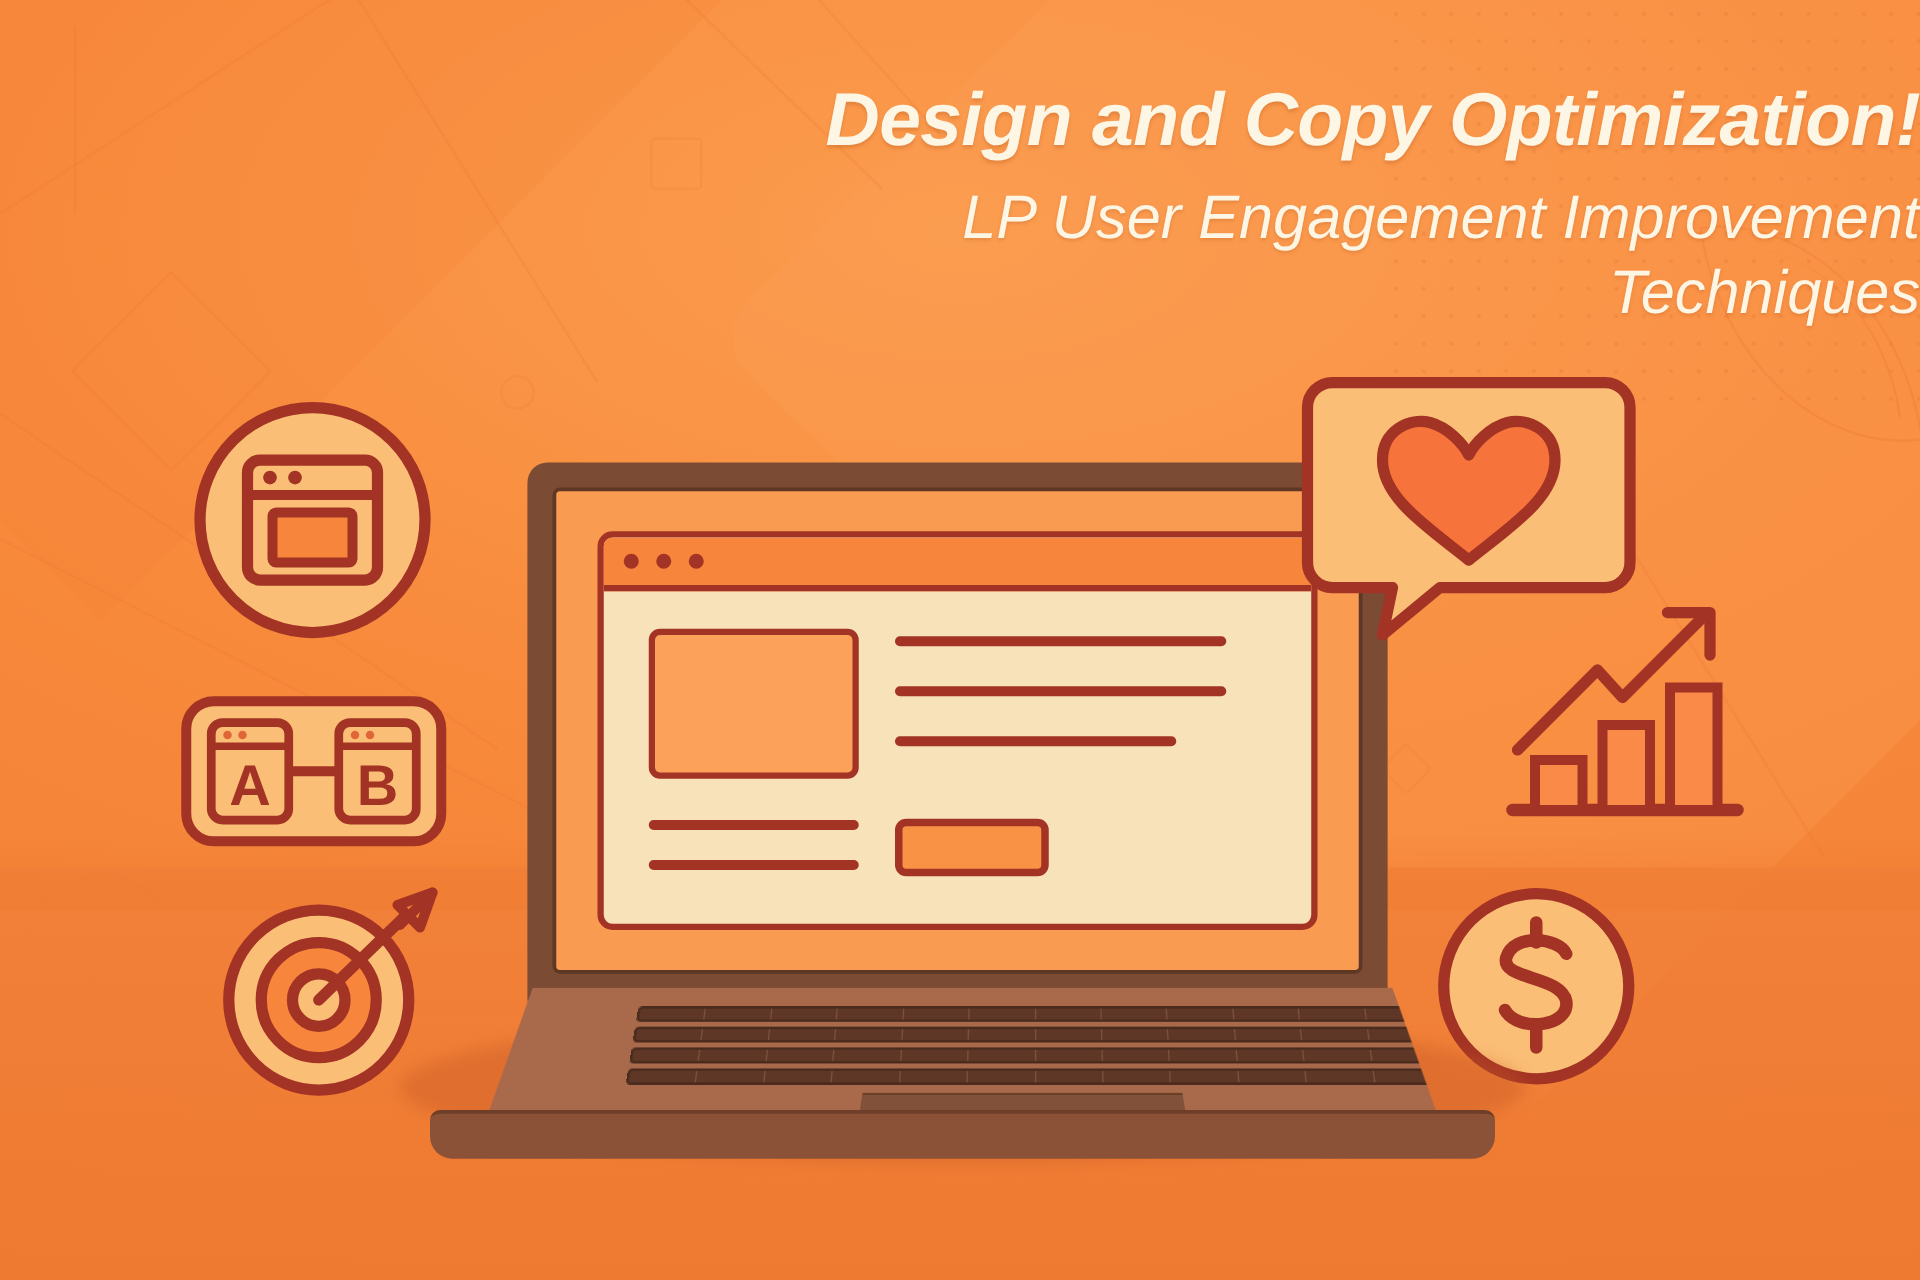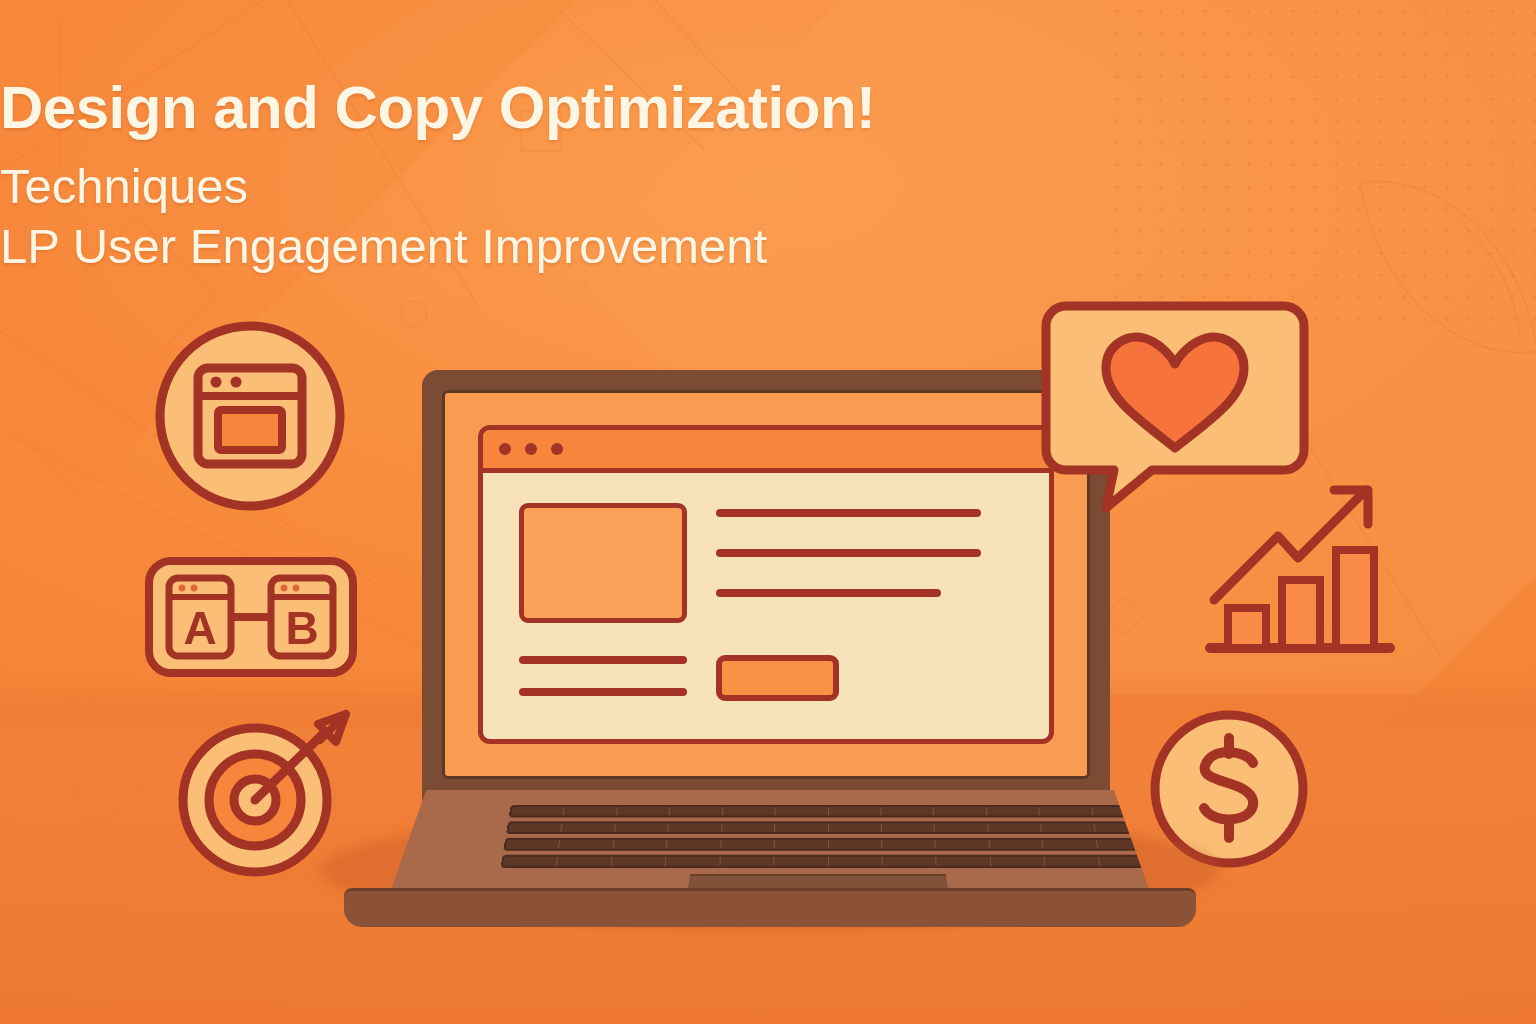--- a/index.html
+++ b/index.html
@@ -60,21 +60,21 @@
     position:absolute;border:2px solid #E97430;opacity:.18;
   }
   .bg-sq{
     position:absolute;border:2px solid #E97430;opacity:.16;border-radius:4px;
   }
   .bg-circ{
     position:absolute;border:2px solid #E97430;opacity:.16;border-radius:50%;
   }
 
   
-  .headings{position:absolute;left:0;right:0;top:76px;text-align:left;z-index:6;}
+  .headings{position:absolute;left:0;right:0;top:64px;text-align:right;z-index:6;font-style:italic;}
   .h-main{
     font-size:60px;font-weight:bold;color:#FDF6E4;letter-spacing:-0.5px;
     line-height:1.05;margin:0;
     text-shadow:0 2px 3px rgba(150,60,15,.22);
   }
   .h-sub{
     font-size:49px;font-weight:400;color:#FDF6E4;line-height:1.22;
     margin:18px 0 0 0;letter-spacing:0px;
     text-shadow:0 2px 3px rgba(150,60,15,.20);
   }
@@ -183,22 +183,22 @@
     <svg width="80" height="80" viewBox="0 0 80 80">
       <path d="M8 40 L34 14 M34 14 L34 34 M34 14 L14 14 M34 34 L34 72" fill="none" stroke="#E97430" stroke-width="2.5" stroke-linecap="round"></path>
     </svg>
   </div>
 
   <div class="bg-ground"></div>
 
   <div class="headings">
     <h1 class="h-main">Design and Copy Optimization!</h1>
     <div class="h-sub">
+      <div>LP User Engagement Improvement</div>
       <div>Techniques</div>
-      <div>LP User Engagement Improvement</div>
     </div>
   </div>
 
   <div class="ico" style="left:152px;top:318px;">
     <svg width="196" height="196" viewBox="0 0 196 196">
       <circle cx="98" cy="98" r="90" fill="#FBBE76" stroke="#A33324" stroke-width="9"></circle>
       <rect x="46" y="50" width="104" height="96" rx="10" fill="none" stroke="#A33324" stroke-width="9"></rect>
       <line x1="46" y1="78" x2="150" y2="78" stroke="#A33324" stroke-width="8"></line>
       <circle cx="64" cy="64" r="5.5" fill="#A33324"></circle>
       <circle cx="84" cy="64" r="5.5" fill="#A33324"></circle>

